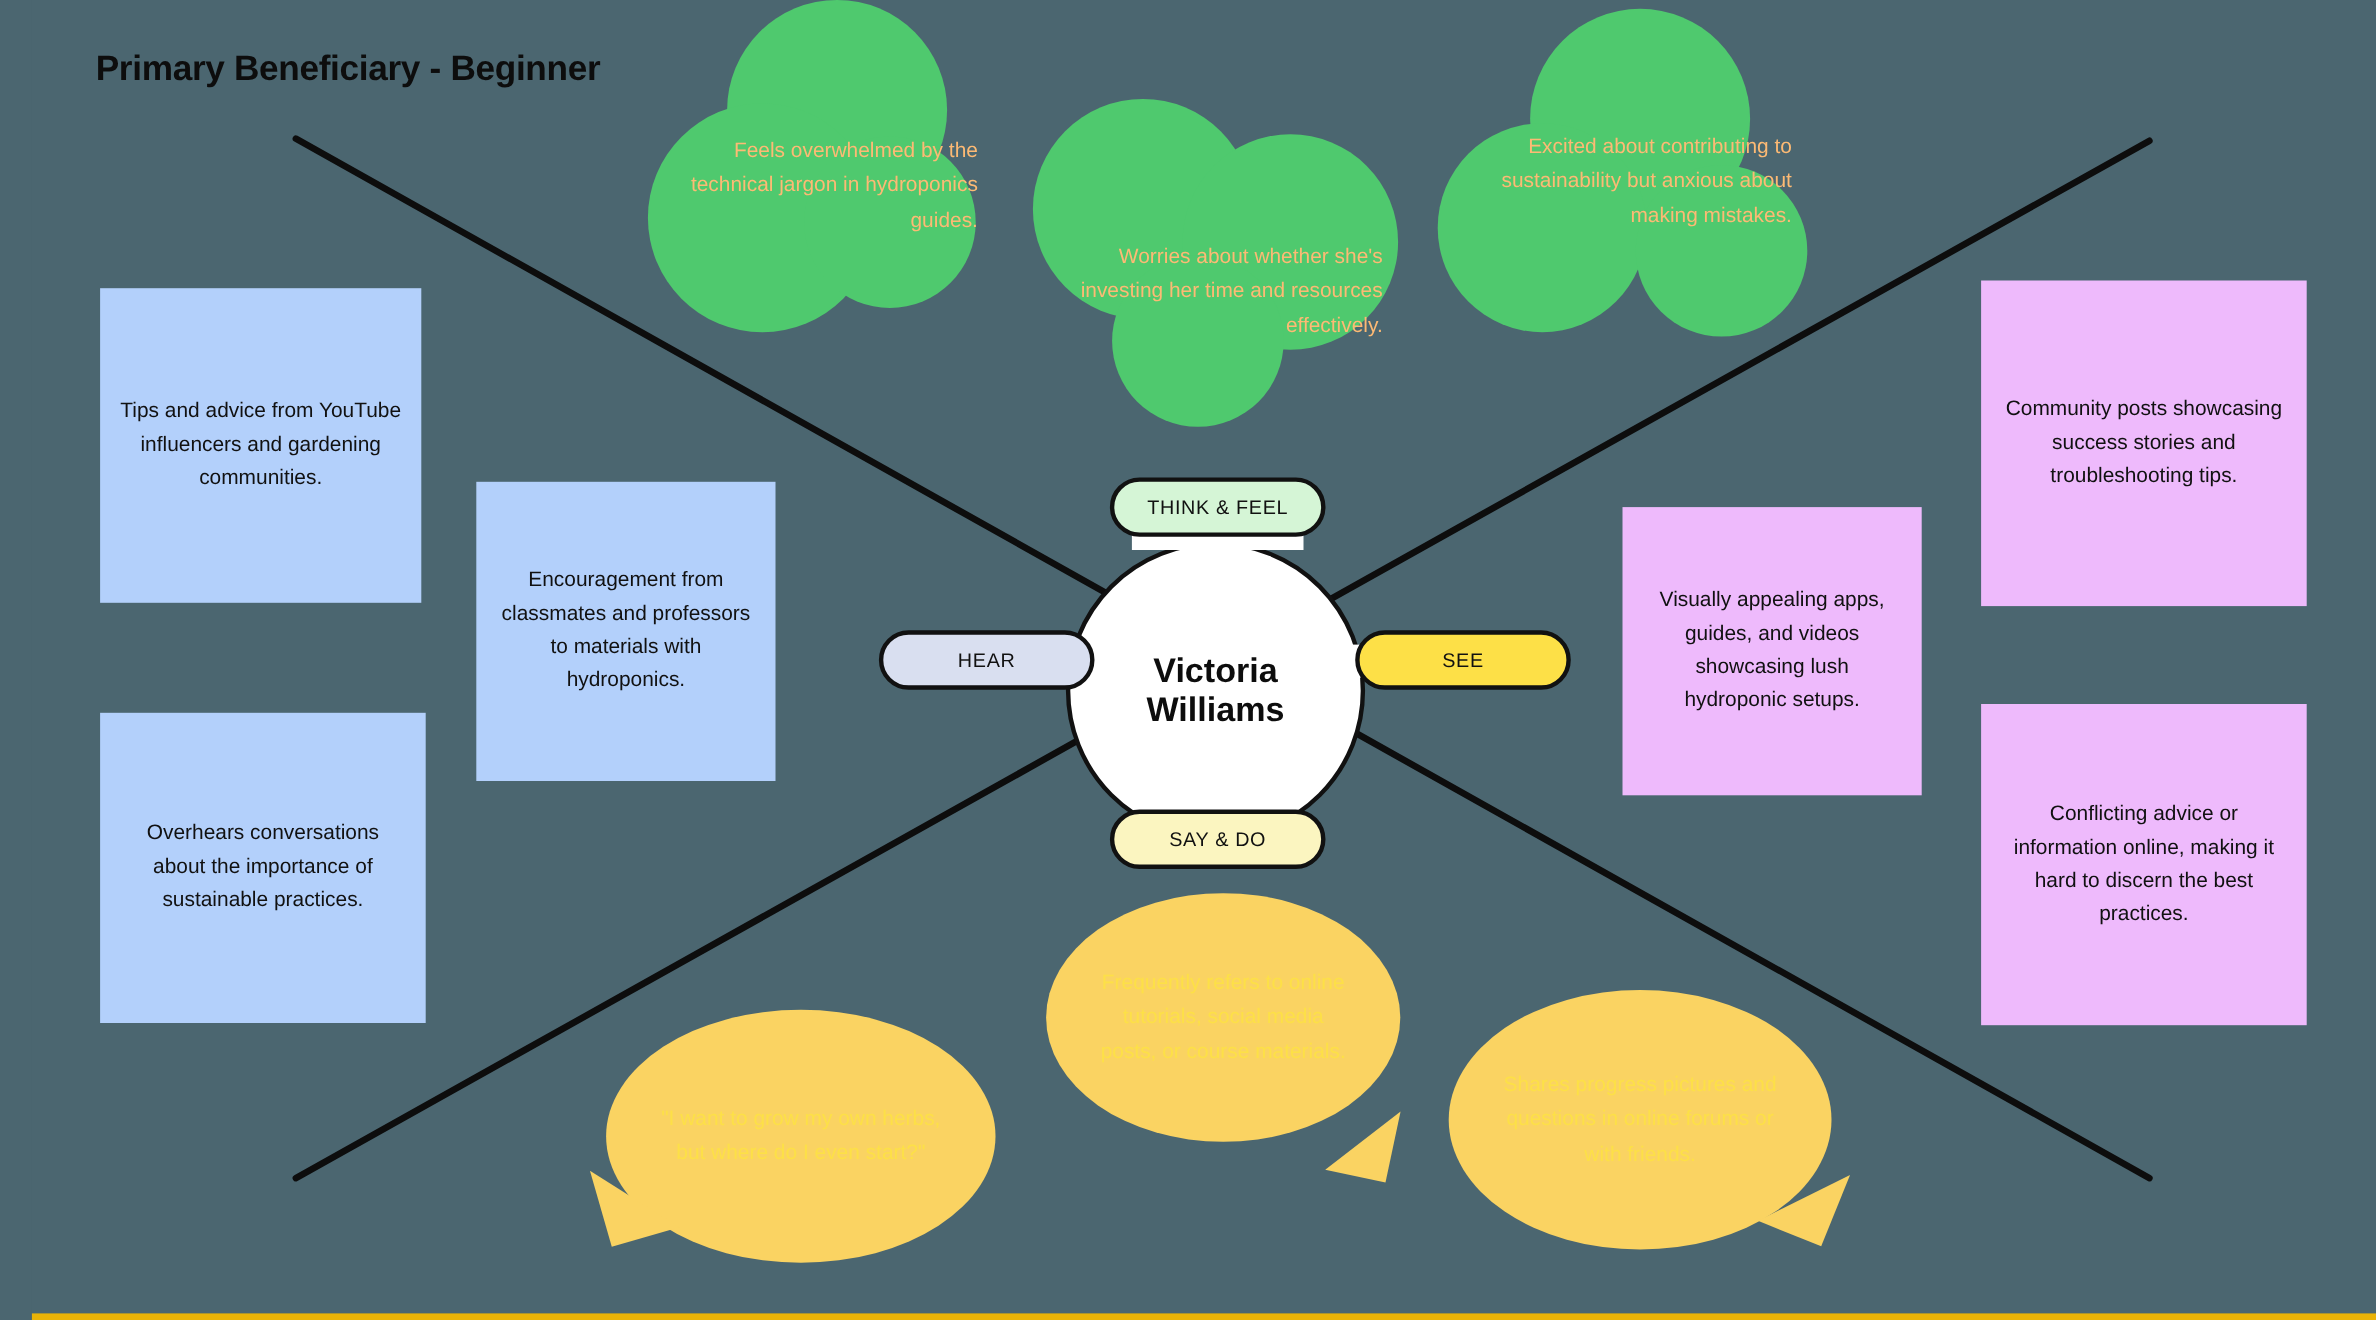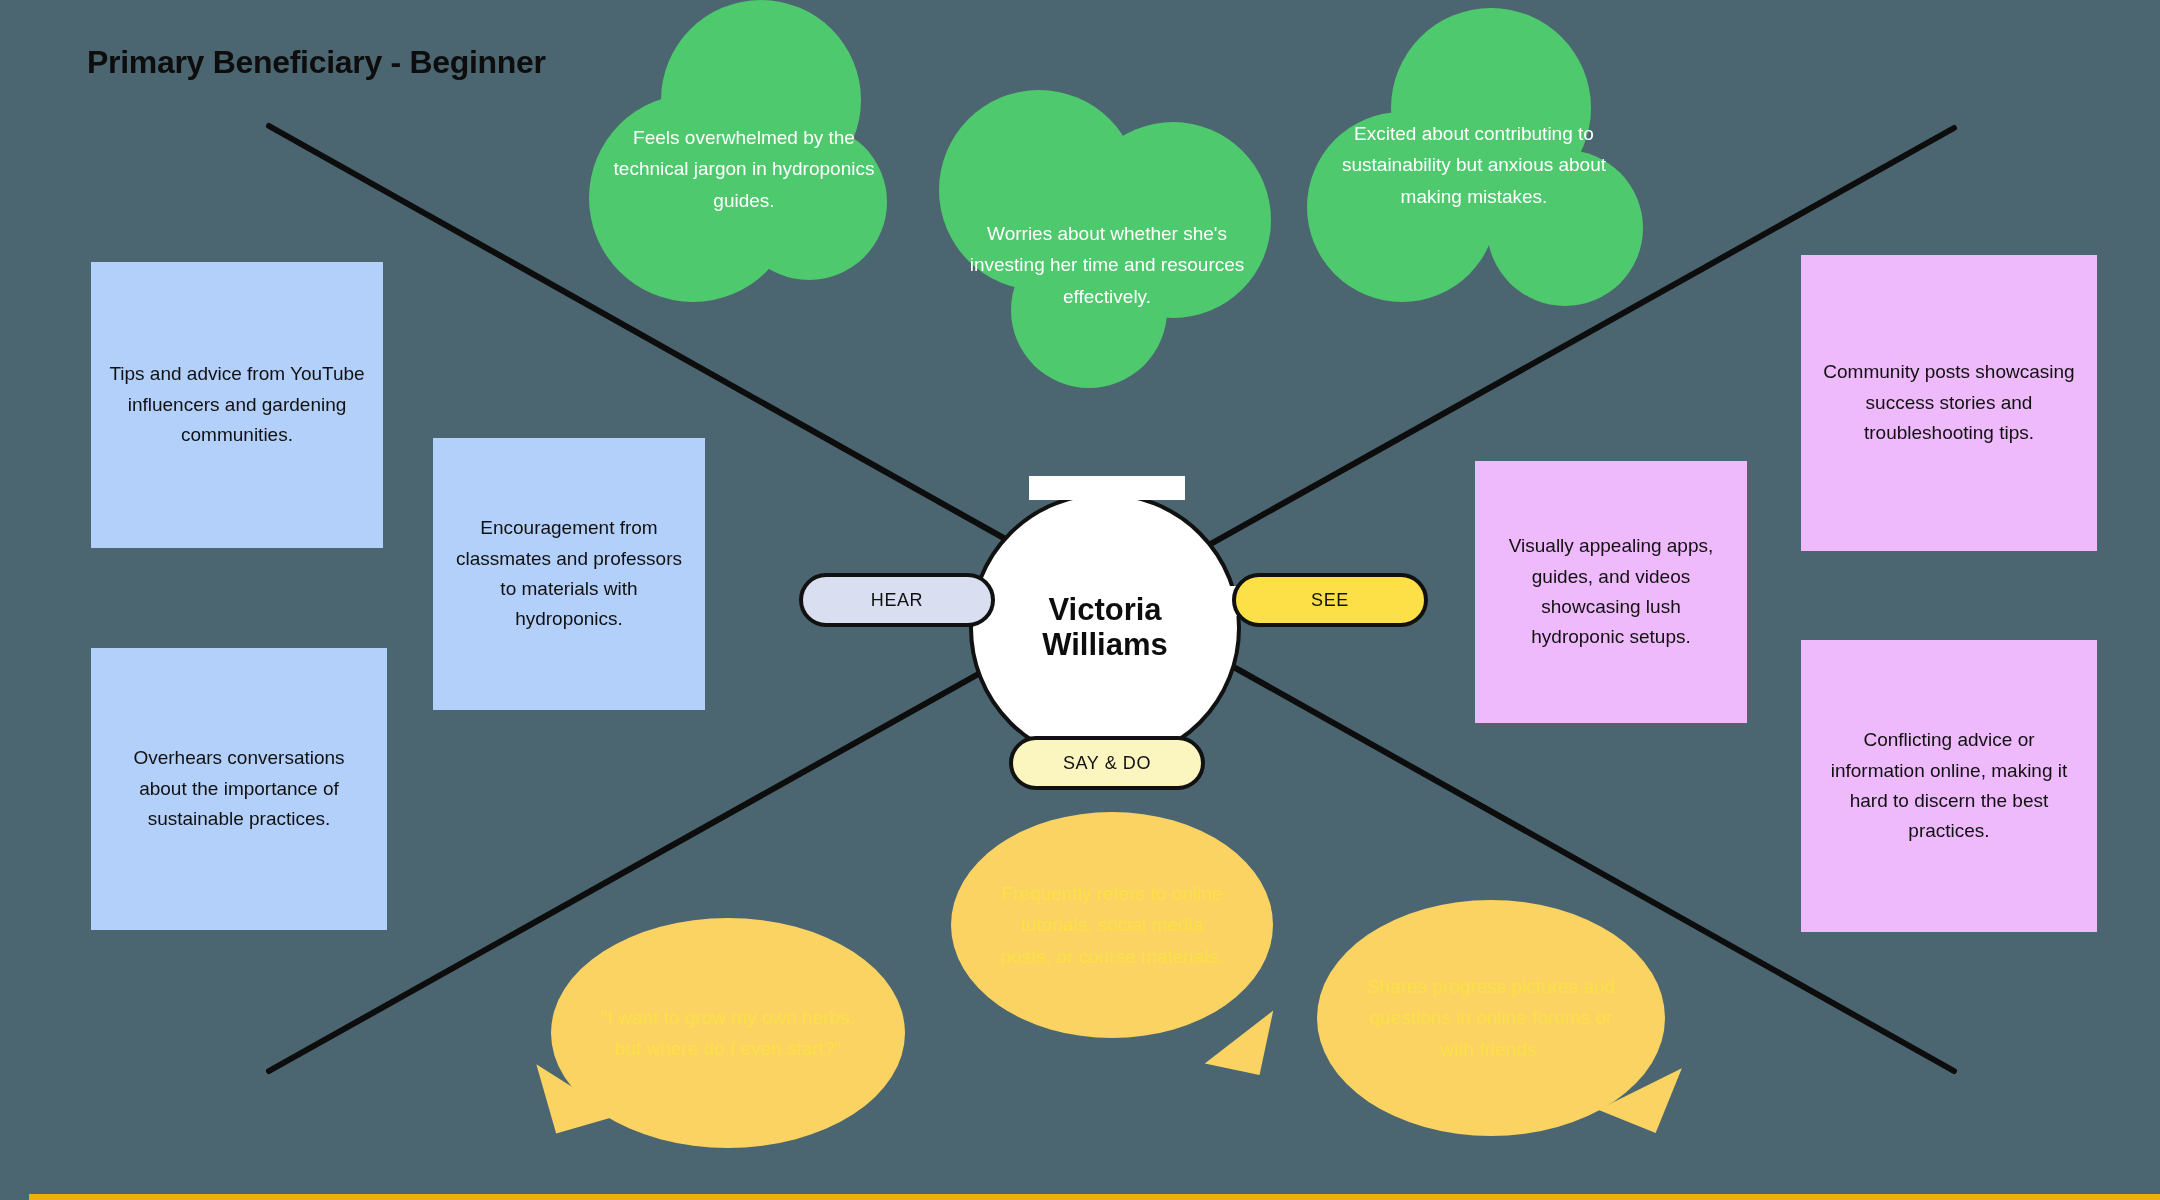--- a/index.html
+++ b/index.html
@@ -160,24 +160,24 @@
   .cloud-lobe {
     position: absolute;
     border-radius: 50%;
     background: #4fc96e;
   }
   .cloud-text {
     position: absolute;
     display: flex;
     align-items: center;
     justify-content: center;
-    text-align: center;
+    text-align: right;
     font-size: 19px;
     line-height: 1.65;
-    color: #ffffff;
+    color: #fdba74;
     z-index: 5;
   }
 
   
   .bubble {
     position: absolute;
   }
   .bubble-body {
     position: absolute;
     left: 0; top: 0;
@@ -287,17 +287,18 @@
       <span>Victoria</span>
       <span>Williams</span>
     </div>
   </div>
 
   <div class="pill-mask" style="left:1000px; top:476px; width:156px; height:24px;"></div>
   <div class="pill-mask" style="left:1000px; top:760px; width:156px; height:22px;"></div>
   <div class="pill-mask" style="left:946px;  top:586px; width:24px;  height:30px;"></div>
   <div class="pill-mask" style="left:1184px; top:586px; width:24px;  height:30px;"></div>
 
+  <div id="pill-think" class="pill">THINK &amp; FEEL</div>
   <div id="pill-say" class="pill">SAY &amp; DO</div>
   <div id="pill-hear" class="pill">HEAR</div>
   <div id="pill-see" class="pill">SEE</div>
 
 </div>
 
 </body></html>

